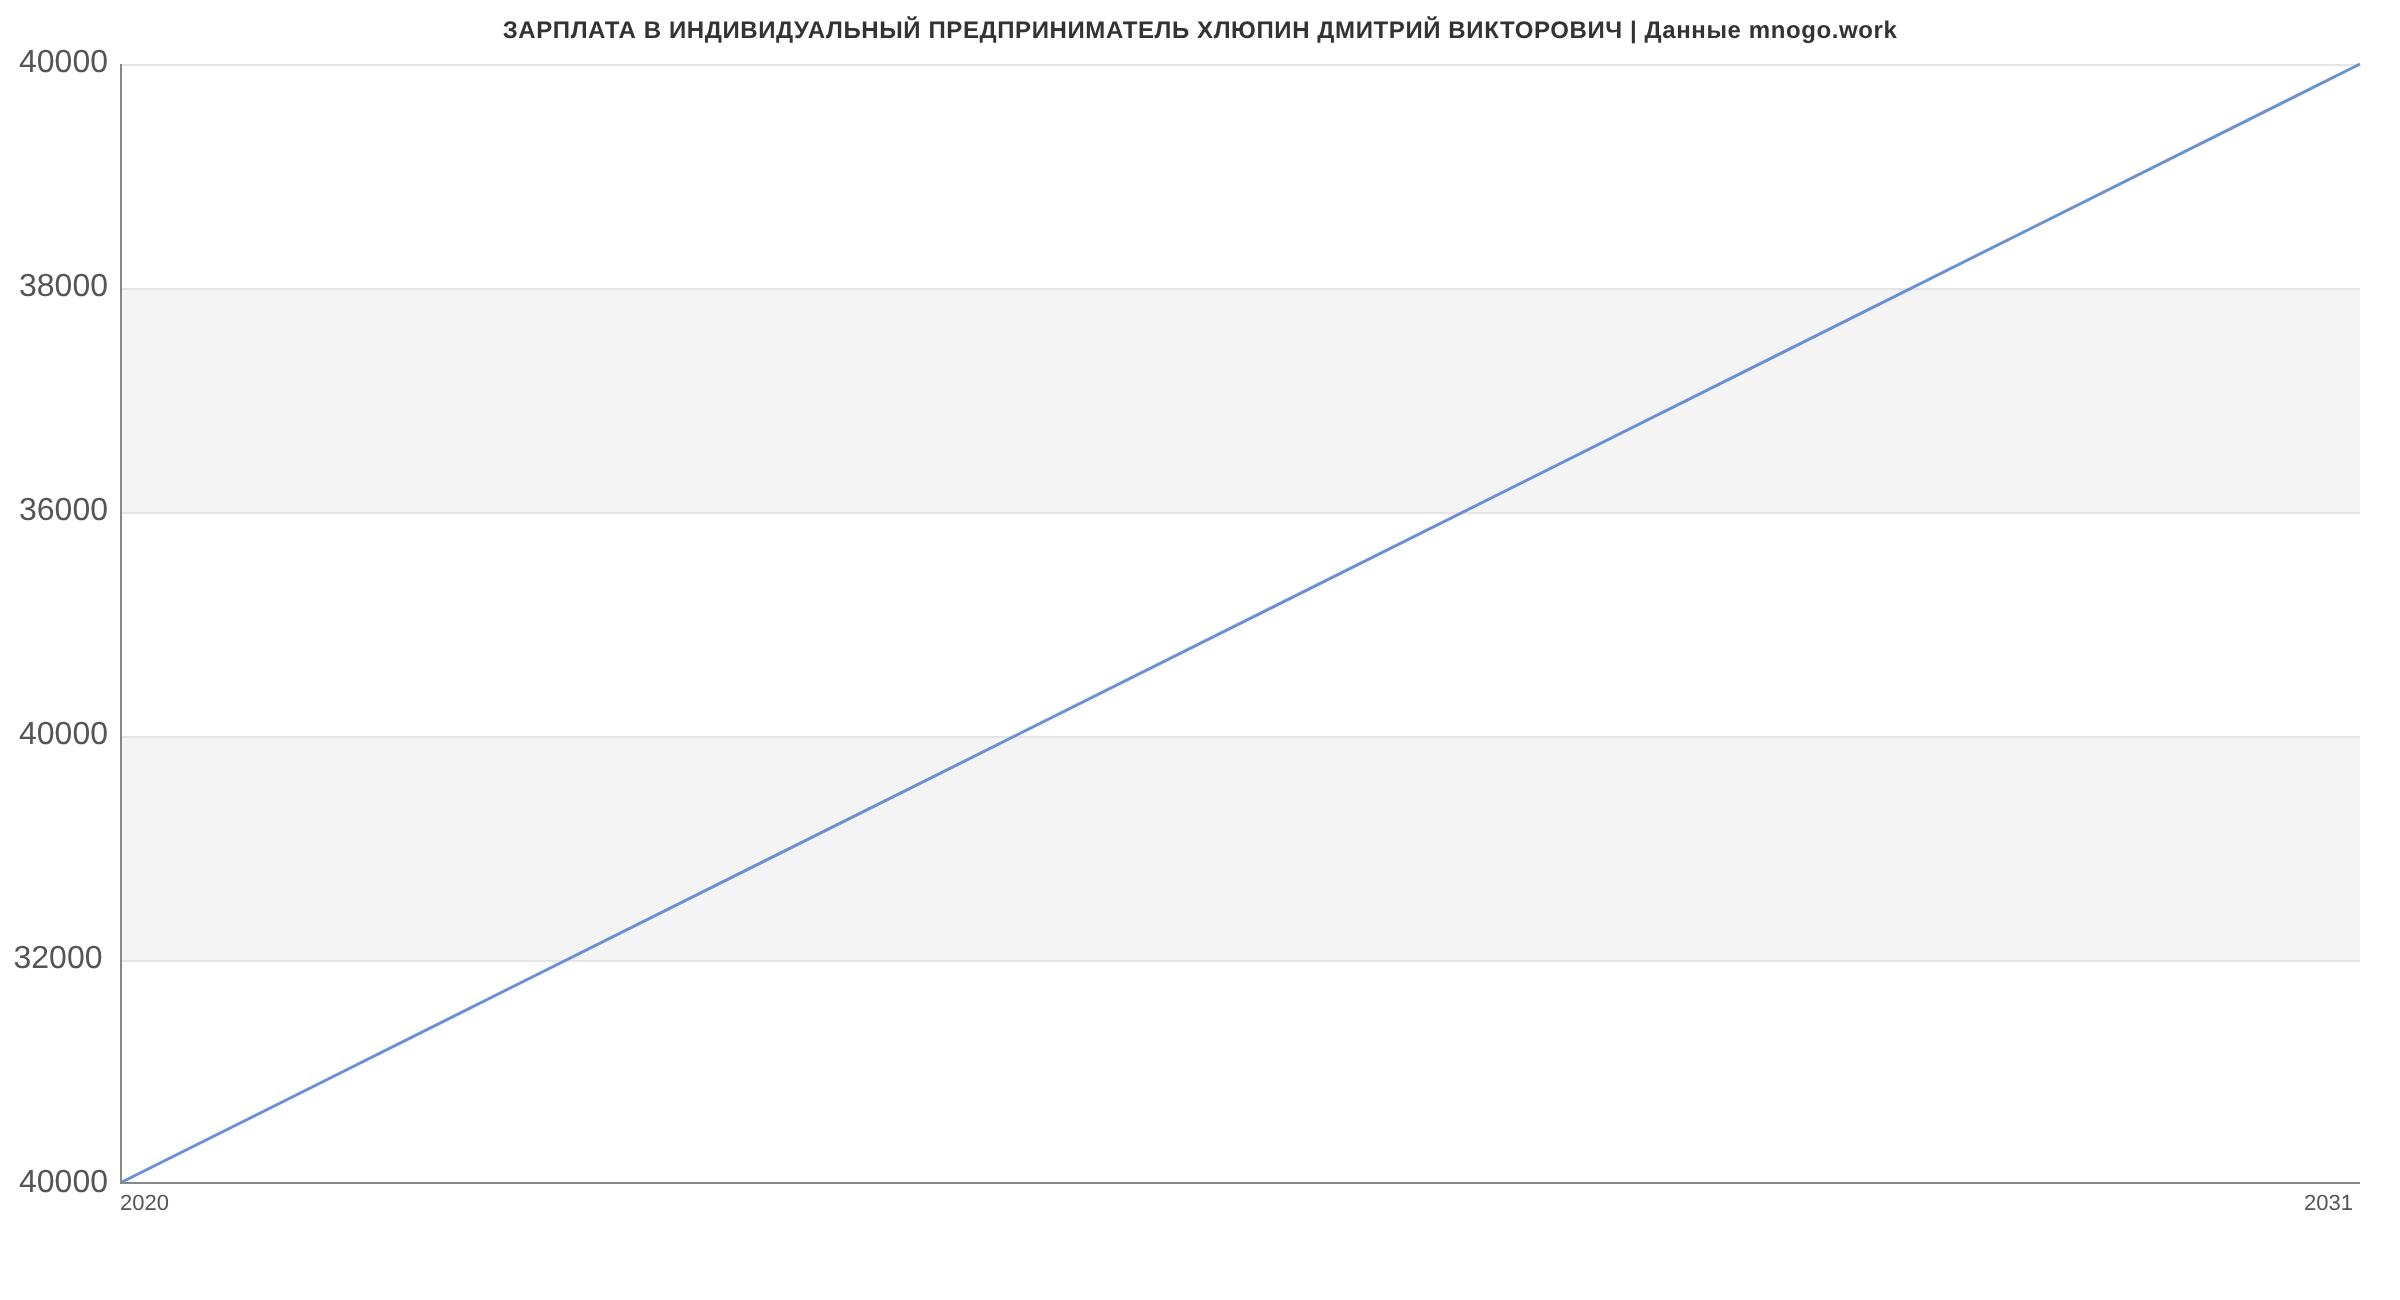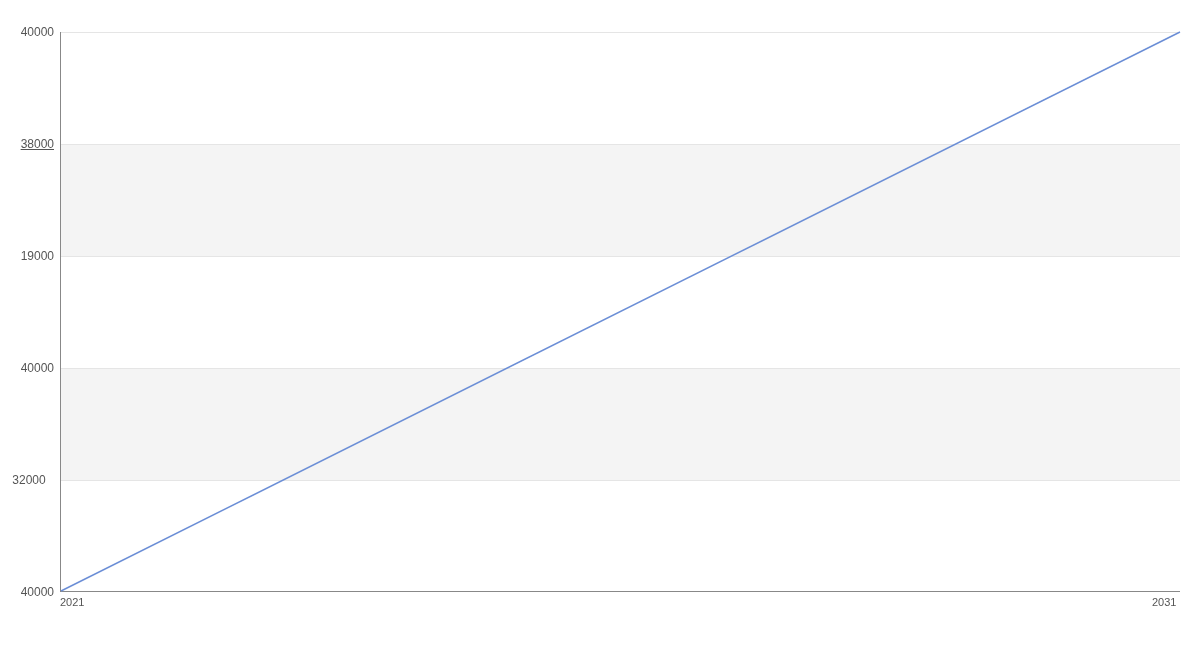--- a/index.html
+++ b/index.html
@@ -47,21 +47,21 @@
     position: absolute;
     left: 0;
     width: 100%;
     height: 1px;
     background: #e5e5e5;
   }
   .y-tick-label {
     position: absolute;
     right: 1146px; 
     transform: translateY(-50%);
-    font-size: 12px;
+    font-size: 16px;
     color: #555;
     text-align: right;
     width: 50px;
   }
   .x-tick-label {
     position: absolute;
     top: 596px;
     font-size: 11px;
     color: #555;
   }
@@ -76,29 +76,30 @@
   .series-line {
     fill: none;
     stroke: #6b8ed6;
     stroke-width: 1.5;
   }
 </style>
 </head>
 <body>
 
 <div class="chart-wrap">
+  <div class="title">ЗАРПЛАТА В ИНДИВИДУАЛЬНЫЙ ПРЕДПРИНИМАТЕЛЬ ХЛЮПИН ДМИТРИЙ ВИКТОРОВИЧ | Данные mnogo.work</div>
 
   <div class="y-tick-label" style="top:592px;">40000</div>
   <div class="y-tick-label" style="top:480px;text-align:center;">32000</div>
   <div class="y-tick-label" style="top:368px;">40000</div>
-  <div class="y-tick-label" style="top:256px;">19000</div>
-  <div class="y-tick-label" style="top:144px;text-decoration:underline;">38000</div>
+  <div class="y-tick-label" style="top:256px;">36000</div>
+  <div class="y-tick-label" style="top:144px;">38000</div>
   <div class="y-tick-label" style="top:32px;">40000</div>
 
-  <div class="x-tick-label" style="left:60px;">2021</div>
+  <div class="x-tick-label" style="left:60px;">2020</div>
   <div class="x-tick-label" style="left:1152px;">2031</div>
 
   <div class="plot">
 
     <div class="band" style="top:336px; height:112px;"></div>
     <div class="band" style="top:112px; height:112px;"></div>
 
     <div class="gridline" style="top:0px;"></div>
     <div class="gridline" style="top:112px;"></div>
     <div class="gridline" style="top:224px;"></div>

